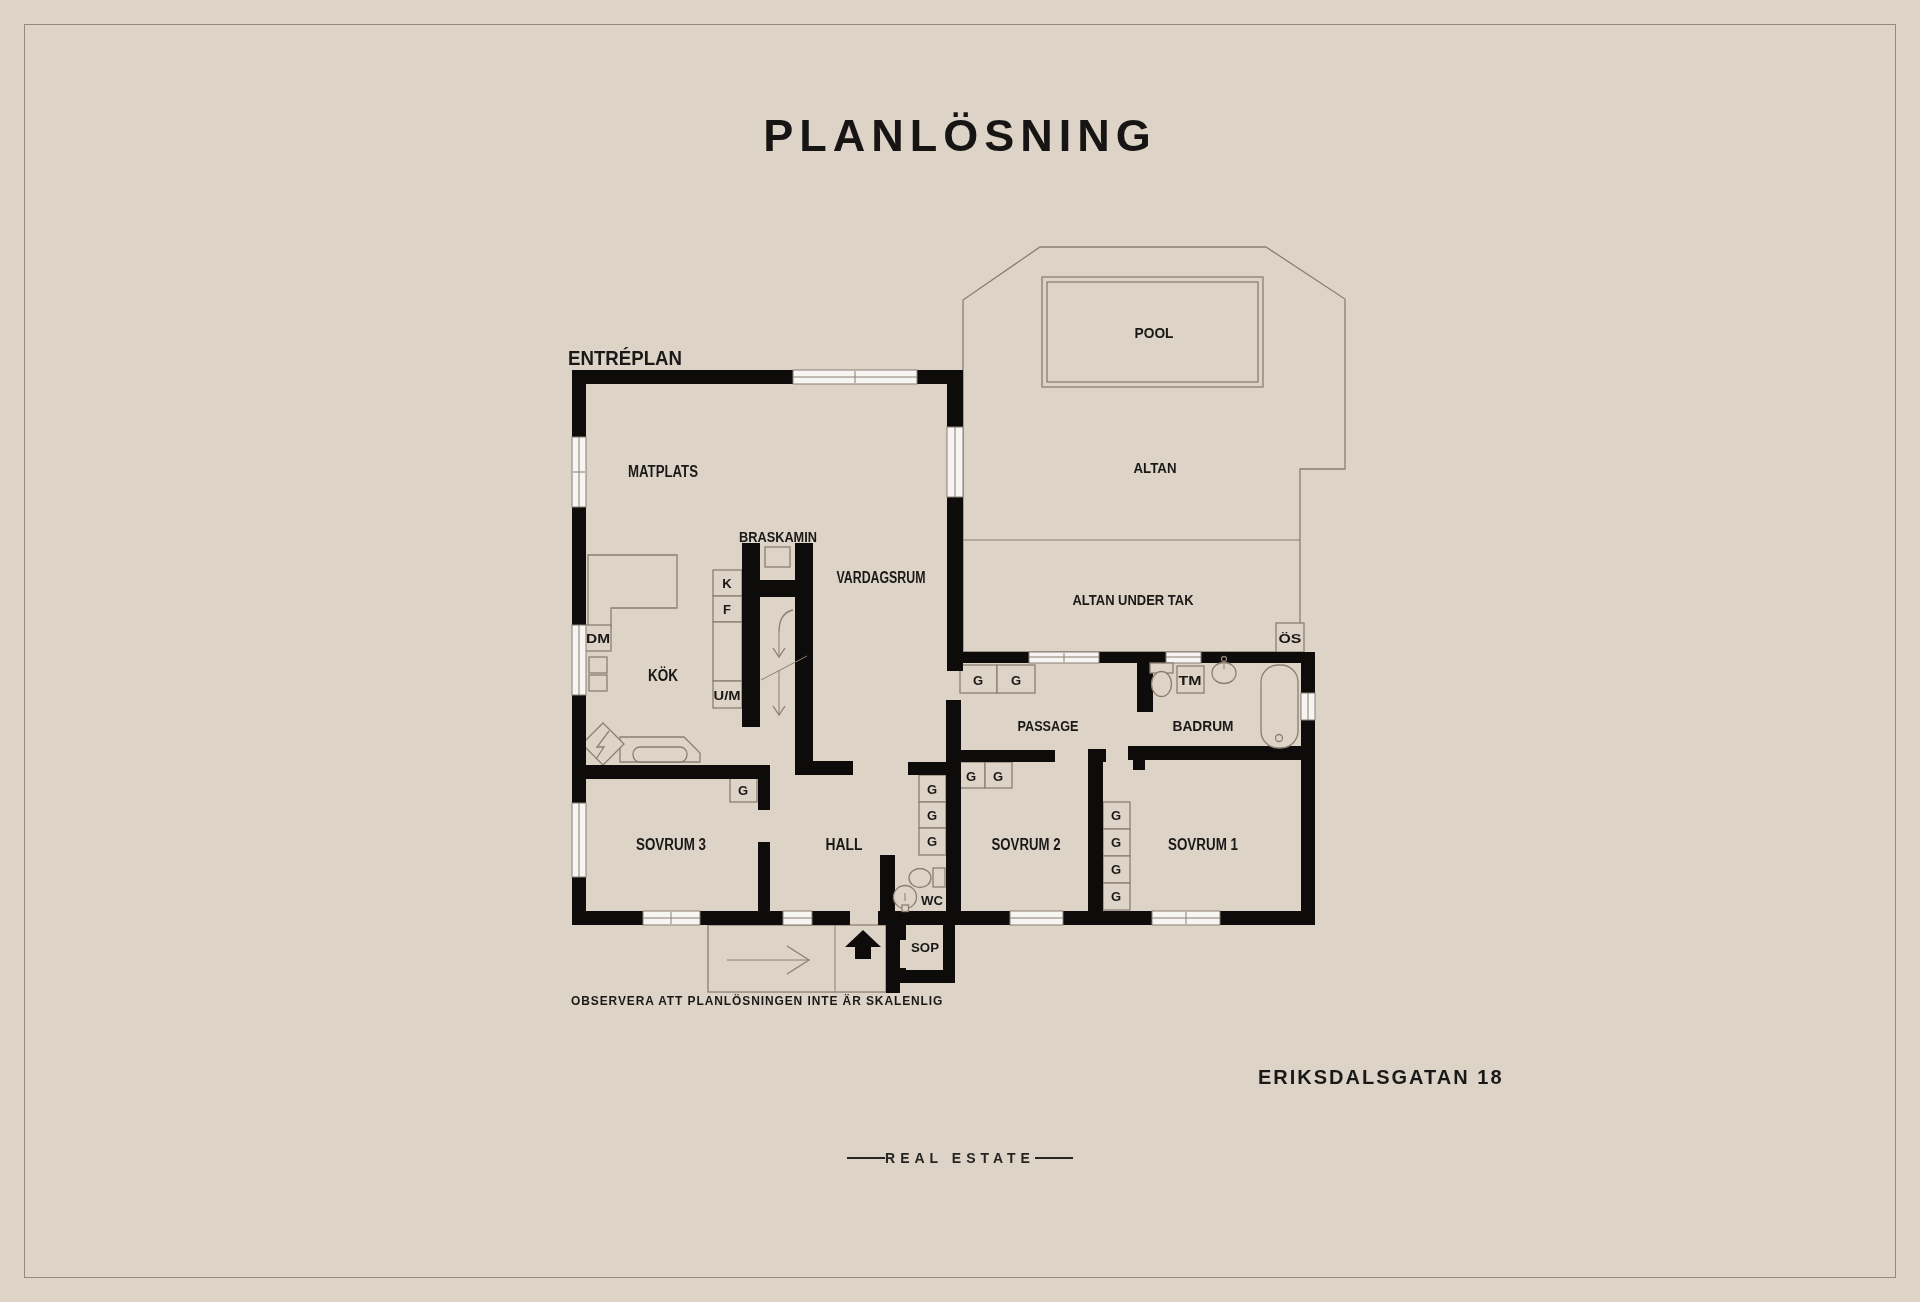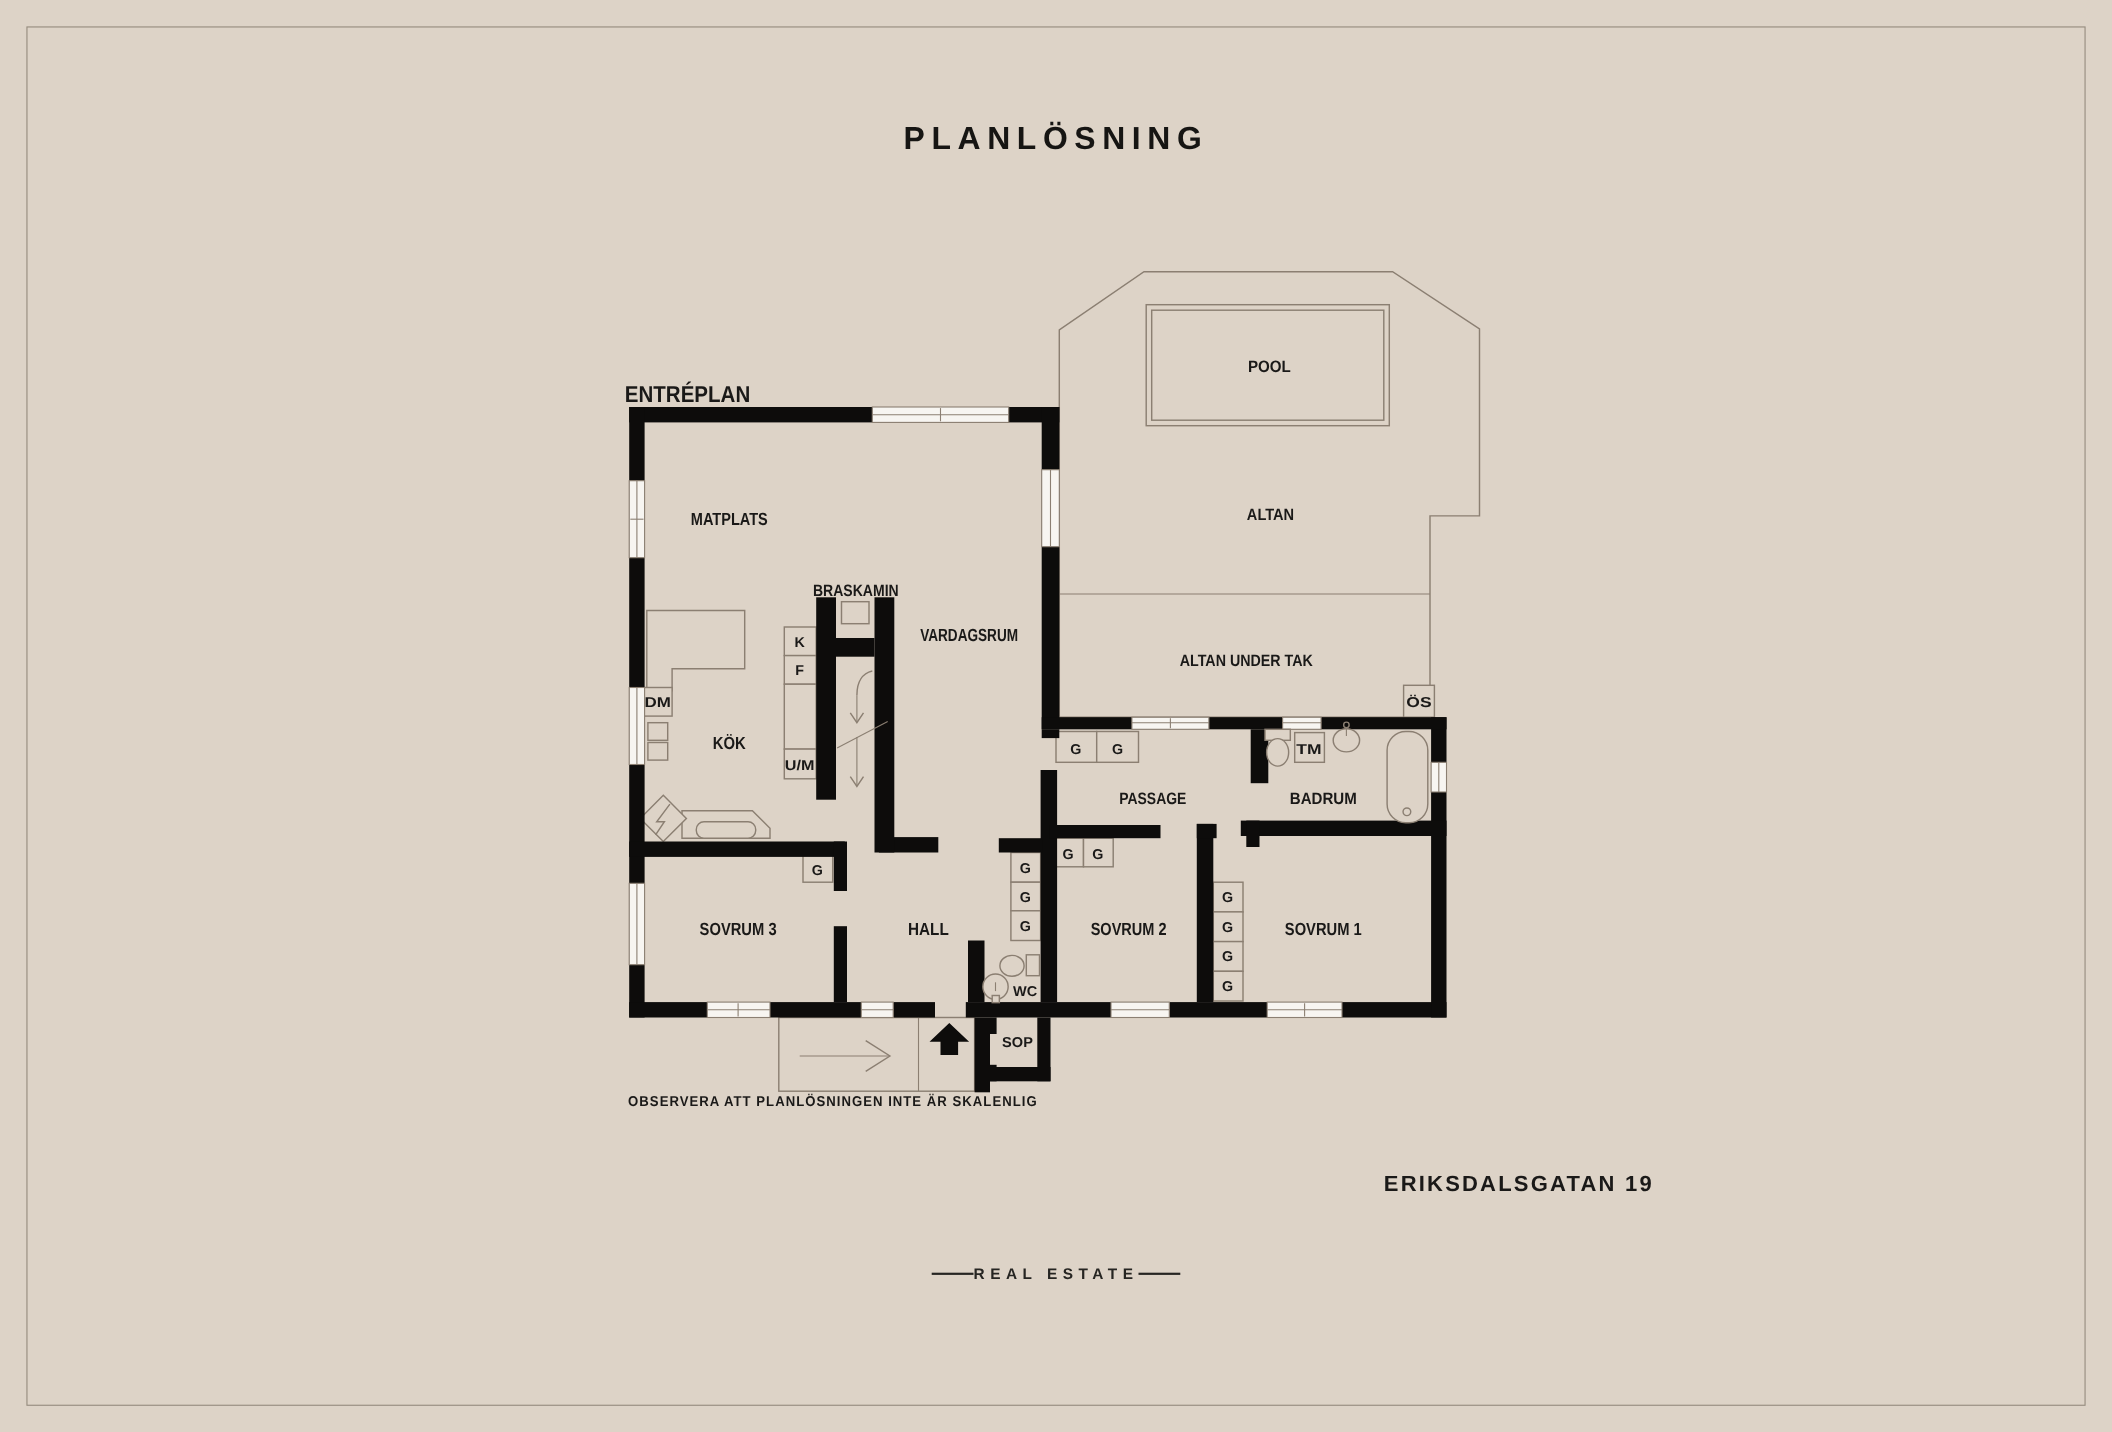--- a/index.html
+++ b/index.html
@@ -1,18 +1,18 @@
 <!DOCTYPE html>
 <html><head>
 <meta charset="utf-8">
 <style>
   html,body{margin:0;padding:0;background:#ddd3c7;width:1920px;height:1302px;overflow:hidden;}
   .page{position:absolute;inset:0;width:1920px;height:1302px;background:#ddd3c7;font-family:"Liberation Sans",sans-serif;}
   .frame{position:absolute;left:24px;top:24px;width:1870px;height:1252px;border:1px solid #948a7d;}
-  .title{position:absolute;left:0;top:110px;width:1920px;text-align:center;font-size:29px;font-weight:700;letter-spacing:6px;color:#161513;}
+  .title{position:absolute;left:0;top:110px;width:1920px;text-align:center;font-size:45px;font-weight:700;letter-spacing:6px;color:#161513;}
   .disclaimer{position:absolute;left:571px;top:993px;font-size:13px;font-weight:700;letter-spacing:1px;color:#1a1918;transform:scaleX(.92);transform-origin:left top;}
   .address{position:absolute;left:1258px;top:1066px;font-size:20px;font-weight:700;letter-spacing:2px;color:#1a1918;}
   .brand{position:absolute;left:0;top:1140px;width:1920px;text-align:center;color:#262522;}
   .brand-name{font-family:"Liberation Serif",serif;font-size:42px;letter-spacing:.5px;color:#262522;}
   .brand-tag{margin-top:10px;display:flex;align-items:center;justify-content:center;gap:0;}
   .brand-tag .bar{display:inline-block;width:38px;height:2px;background:#262522;}
   .brand-tag .tag{font-size:14px;font-weight:700;letter-spacing:5px;color:#262522;}
   svg .wall{fill:#0d0c0b;}
   svg .thin{fill:none;stroke:#8b7f72;stroke-width:1.3;}
   svg .thinf{fill:#ddd3c7;stroke:#8b7f72;stroke-width:1.3;}
@@ -222,21 +222,21 @@
       <text class="sm" x="932" y="820" text-anchor="middle">G</text>
       <text class="sm" x="932" y="846" text-anchor="middle">G</text>
       <text class="sm" x="1116" y="820" text-anchor="middle">G</text>
       <text class="sm" x="1116" y="847" text-anchor="middle">G</text>
       <text class="sm" x="1116" y="874" text-anchor="middle">G</text>
       <text class="sm" x="1116" y="901" text-anchor="middle">G</text>
     </g>
   </svg>
 
   <div class="disclaimer">OBSERVERA ATT PLANLÖSNINGEN INTE ÄR SKALENLIG</div>
-  <div class="address">ERIKSDALSGATAN 19</div>
+  <div class="address">ERIKSDALSGATAN 18</div>
 
   <div class="brand">
     <div class="brand-tag">
       <span class="bar"></span>
       <span class="tag">REAL ESTATE</span>
       <span class="bar"></span>
     </div>
   </div>
 </div>
 

